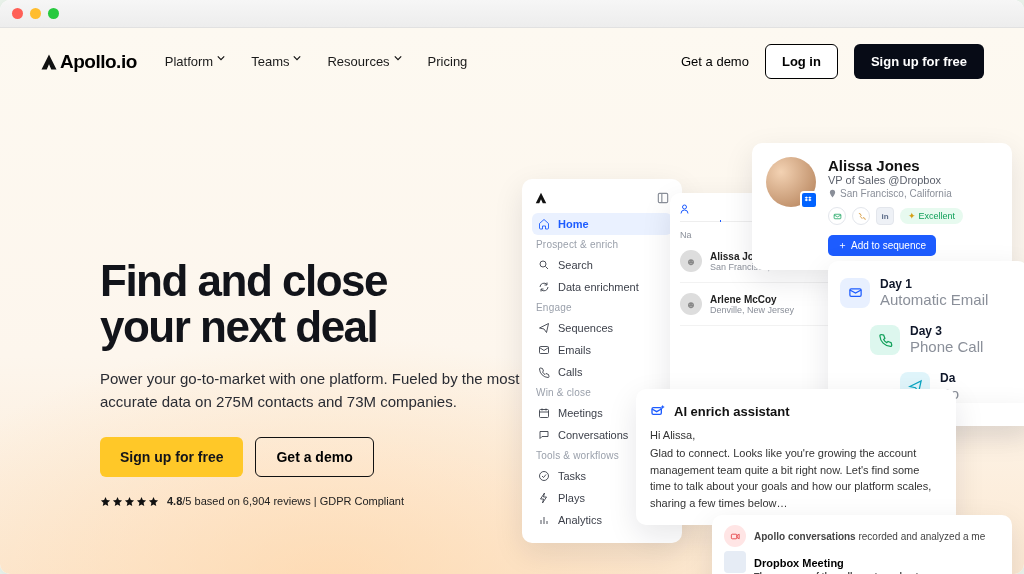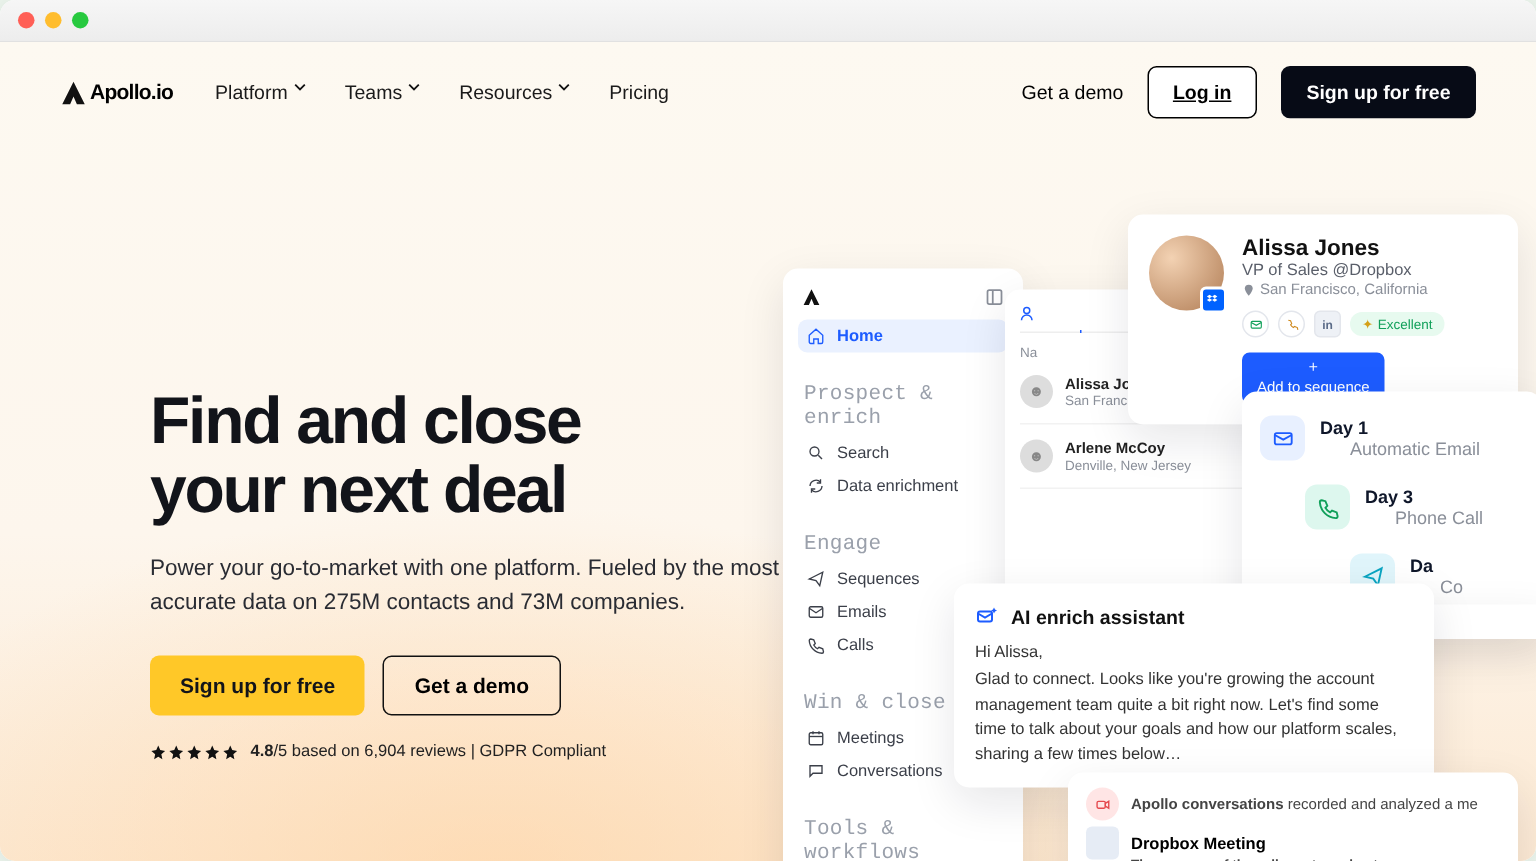--- a/index.html
+++ b/index.html
@@ -5,75 +5,75 @@
 * { margin: 0; padding: 0; box-sizing: border-box; font-family: -apple-system, BlinkMacSystemFont, "Segoe UI", Helvetica, Arial, sans-serif; }
 body { width: 1024px; height: 574px; overflow: hidden; background: #e9f2ea; }
 .window { width: 1024px; height: 574px; background: #fff; border-radius: 10px; overflow: hidden; box-shadow: 0 2px 10px rgba(0,0,0,0.05); position: relative; }
 .titlebar { height: 28px; background: linear-gradient(#f6f6f6,#ededed); display: flex; align-items: center; padding-left: 12px; gap: 7px; border-bottom: 1px solid #e1e1e1; }
 .dot { width: 11px; height: 11px; border-radius: 50%; }
 .dot.red { background: #ff5f56; }
 .dot.yellow { background: #ffbd2e; }
 .dot.green { background: #27c93f; }
 .page { position: relative; height: calc(100% - 28px); background: linear-gradient(180deg,#fdf9f1 0%, #fdf6ed 60%, #fce9d3 100%); overflow: hidden; }
 .nav { display: flex; align-items: center; padding: 16px 40px 0 40px; }
-.logo { font-weight: 700; font-size: 14px; letter-spacing: -0.5px; margin-right: 28px; display:flex; align-items:flex-start; gap:2px;}
+.logo { font-weight: 700; font-size: 19px; letter-spacing: -0.5px; margin-right: 28px; display:flex; align-items:center; gap:2px;}
 .logo svg { width:18px; height:18px; }
 .nav-links { display: flex; gap: 26px; font-size: 13px; font-weight: 500; color: #1a1a1a; }
 .nav-item { display: flex; gap: 4px; cursor: pointer; }
 .chev { width: 8px; height: 8px; }
 .nav-right { margin-left: auto; display: flex; align-items: center; gap: 16px; font-size: 13px; }
 .btn { padding: 9px 16px; border-radius: 6px; font-weight: 600; font-size: 13px; cursor: pointer; border: 1px solid transparent; }
-.btn-outline { border-color: #000; background: #fff; text-decoration: underline; }
+.btn-outline { border-color: #000; background: #fff; }
 .btn-solid { background: #070b16; color: #fff; }
 .nav-link-plain { cursor: pointer; font-weight: 500; }
 .hero { position: absolute; left: 100px; top: 230px; width: 420px; }
 .hero h1 { font-size: 44px; font-weight: 700; letter-spacing: -1.5px; line-height: 1.05; color: #12141a; }
 .hero p { margin-top: 18px; font-size: 15px; line-height: 1.5; color: #2a2c33; }
 .hero-ctas { margin-top: 24px; display: flex; gap: 12px; }
 .btn-yellow { background: #ffc828; color: #12141a; border: none; padding: 12px 20px; font-size: 14px; }
 .btn-demo { border: 1.5px solid #111; background: transparent; padding: 11px 20px; font-size: 14px; }
 .rating { margin-top: 18px; display: flex; align-items: center; gap: 8px; font-size: 11px; color: #222; }
 .stars { display: flex; gap: 1px; }
 .star { width: 11px; height: 11px; fill: #111; }
 .cluster { position: absolute; right: 22px; top: 115px; width: 480px; height: 460px; }
 .card { position: absolute; background: #fff; border-radius: 10px; box-shadow: 0 10px 30px rgba(20,20,40,0.10); }
 .sidebar-card { left: 0; top: 36px; width: 160px; padding: 12px 10px; font-size: 11px; }
 .sb-logo { display:flex; justify-content:space-between; align-items:center; padding: 0 2px 8px 2px; }
 .sb-logo svg { width: 14px; height: 14px; }
 .sb-item { display: flex; align-items: center; gap: 8px; padding: 5px 6px; border-radius: 6px; color: #3b3f49; cursor:pointer; }
 .sb-item.active { background: #eaf1ff; color: #1d5cff; font-weight: 600; }
-.sb-label { font-size: 14px; color: #9aa0ab; margin: 20px 0 4px 4px; letter-spacing: .2px; font-family: Liberation Mono, monospace; }
+.sb-label { font-size: 10px; color: #9aa0ab; margin: 4px 0 4px 4px; letter-spacing: .2px; }
 .sb-ico { width: 12px; height: 12px; stroke: currentColor; fill: none; stroke-width: 1.8; flex-shrink:0; }
 .contacts-card { left: 148px; top: 50px; width: 180px; padding: 10px 10px 0 10px; font-size: 11px; height: 240px; overflow:hidden; }
 .contacts-head { display:flex; gap:28px; color:#8a8f99; font-size:10px; border-bottom:1px solid #eee; padding-bottom:6px; }
 .contacts-head .on { color:#1d5cff; border-bottom:2px solid #1d5cff; padding-bottom:5px; margin-bottom:-7px; }
 .contact-row { display:flex; gap:8px; align-items:center; padding:10px 0; border-bottom:1px solid #f2f2f2; filter: blur(0.2px); }
 .avatar { width:22px; height:22px; border-radius:50%; background:#ddd; flex-shrink:0; display:flex; align-items:center; justify-content:center; font-size:10px; color:#888; }
 .c-name { font-weight:600; font-size:10px; color:#222; }
 .c-sub { font-size:9px; color:#8a8f99; }
 .profile-card { left: 230px; top: 0; width: 260px; padding: 14px; }
 .profile-top { display:flex; gap:12px; }
 .p-avatar { width:50px; height:50px; border-radius:50%; background: radial-gradient(circle at 30% 30%, #f3d2b3, #b07c54); position:relative; }
 .p-badge { position:absolute; right:-2px; bottom:-2px; width:18px; height:18px; background:#0062ff; border-radius:4px; border:2px solid #fff; display:flex;align-items:center;justify-content:center; }
 .p-badge svg{width:10px;height:10px;fill:#fff;}
 .p-name { font-weight:700; font-size:15px; color:#111; }
 .p-title { font-size:11px; color:#5a5f6a; }
 .p-loc { font-size:10px; color:#8a8f99; display:flex; align-items:center; gap:3px; margin-top:2px;}
 .p-icons { display:flex; gap:6px; margin-top:8px; align-items:center; }
 .p-chip { background:#e7faef; color:#11a05a; font-size:9px; padding:3px 8px; border-radius:10px; display:flex; align-items:center; gap:3px;}
 .p-iconbtn { width:18px; height:18px; border:1px solid #e3e6ec; border-radius:50%; display:flex;align-items:center;justify-content:center;}
-.seqbtn { margin-top:10px; background:#1d5cff; color:#fff; font-size:10px; padding:5px 10px; border-radius:5px; display:inline-flex; align-items:center; gap:4px; cursor:pointer;flex-direction:column;}
+.seqbtn { margin-top:10px; background:#1d5cff; color:#fff; font-size:10px; padding:5px 10px; border-radius:5px; display:inline-flex; align-items:center; gap:4px; cursor:pointer;}
 .seq-card { left: 306px; top: 118px; width: 200px; padding: 8px 0; }
 .seq-row { display:flex; align-items:center; gap:10px; padding:8px 12px; }
 .seq-ico { width:30px; height:30px; border-radius:8px; display:flex; align-items:center; justify-content:center; }
 .seq-ico.mail { background:#e8f0ff; }
 .seq-ico.call { background:#ddf7ee; }
 .seq-ico.chat { background:#e0f5fb; }
 .seq-day { font-size:12px; font-weight:700; color:#0f172a; }
-.seq-sub { font-size:12px; color:#8a8f99;margin-left:20px; }
+.seq-sub { font-size:15px; color:#8a8f99; }
 .ai-card { left: 114px; top: 246px; width: 320px; padding: 14px; }
 .ai-head { display:flex; align-items:center; gap:8px; font-weight:700; font-size:13px; color:#111; margin-bottom:10px;}
 .ai-head svg { width:16px; height:16px; }
 .ai-salut { font-size:11px; color:#333; margin-bottom:4px; }
 .ai-body { font-size:11px; color:#333; line-height:1.5; }
 .conv-card { left: 190px; top: 372px; width: 300px; padding: 10px 12px; }
 .conv-top { display:flex; align-items:center; gap:8px; font-size:10px; color:#444; }
 .conv-ico { width:22px; height:22px; border-radius:50%; background:#ffe5e5; display:flex;align-items:center;justify-content:center;}
 .conv-title { font-weight:700; font-size:11px; margin-top:6px; }
 .conv-body { font-size:9px; color:#777; margin-top:2px; }

